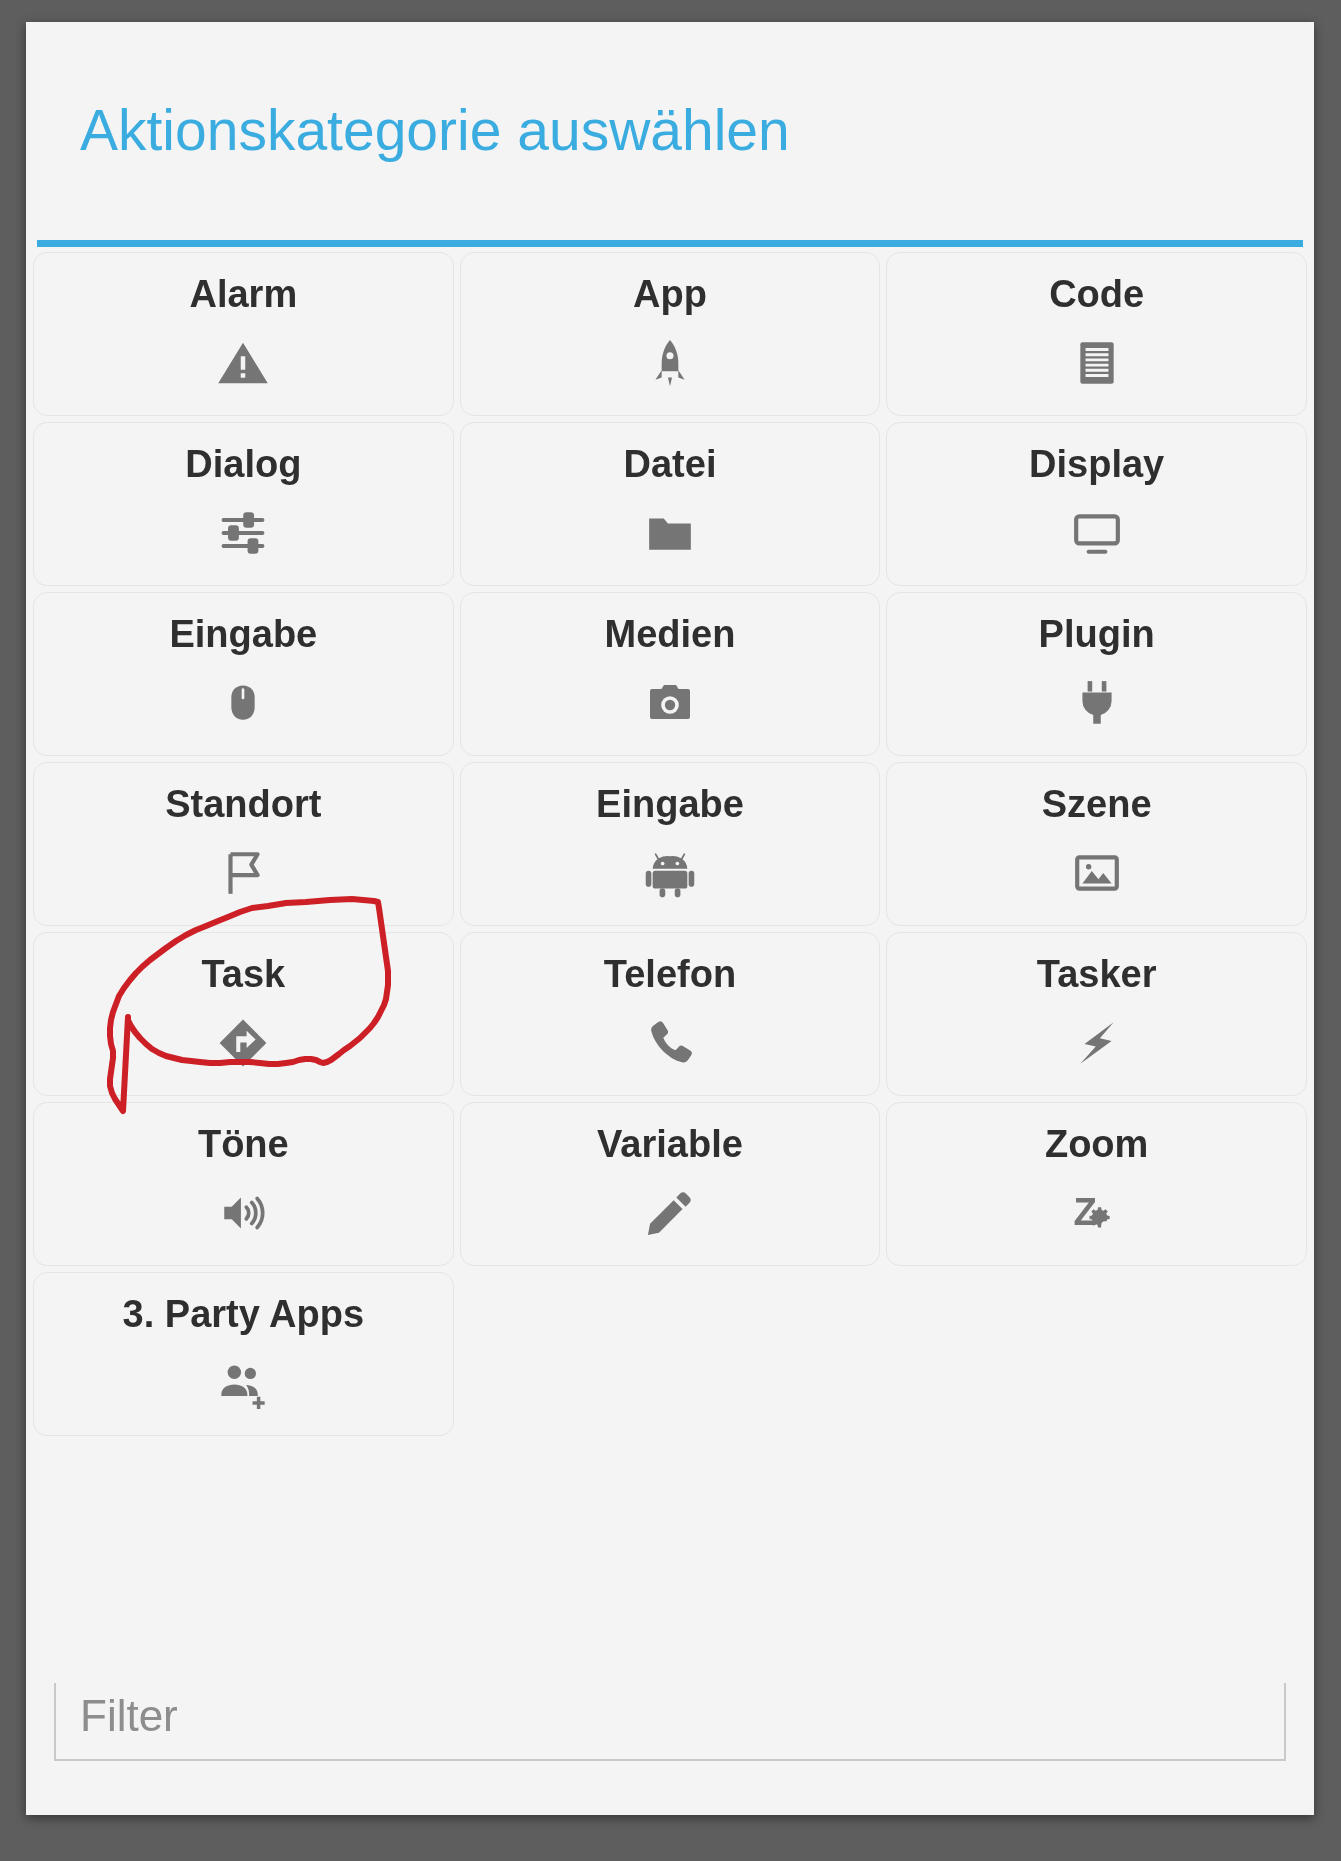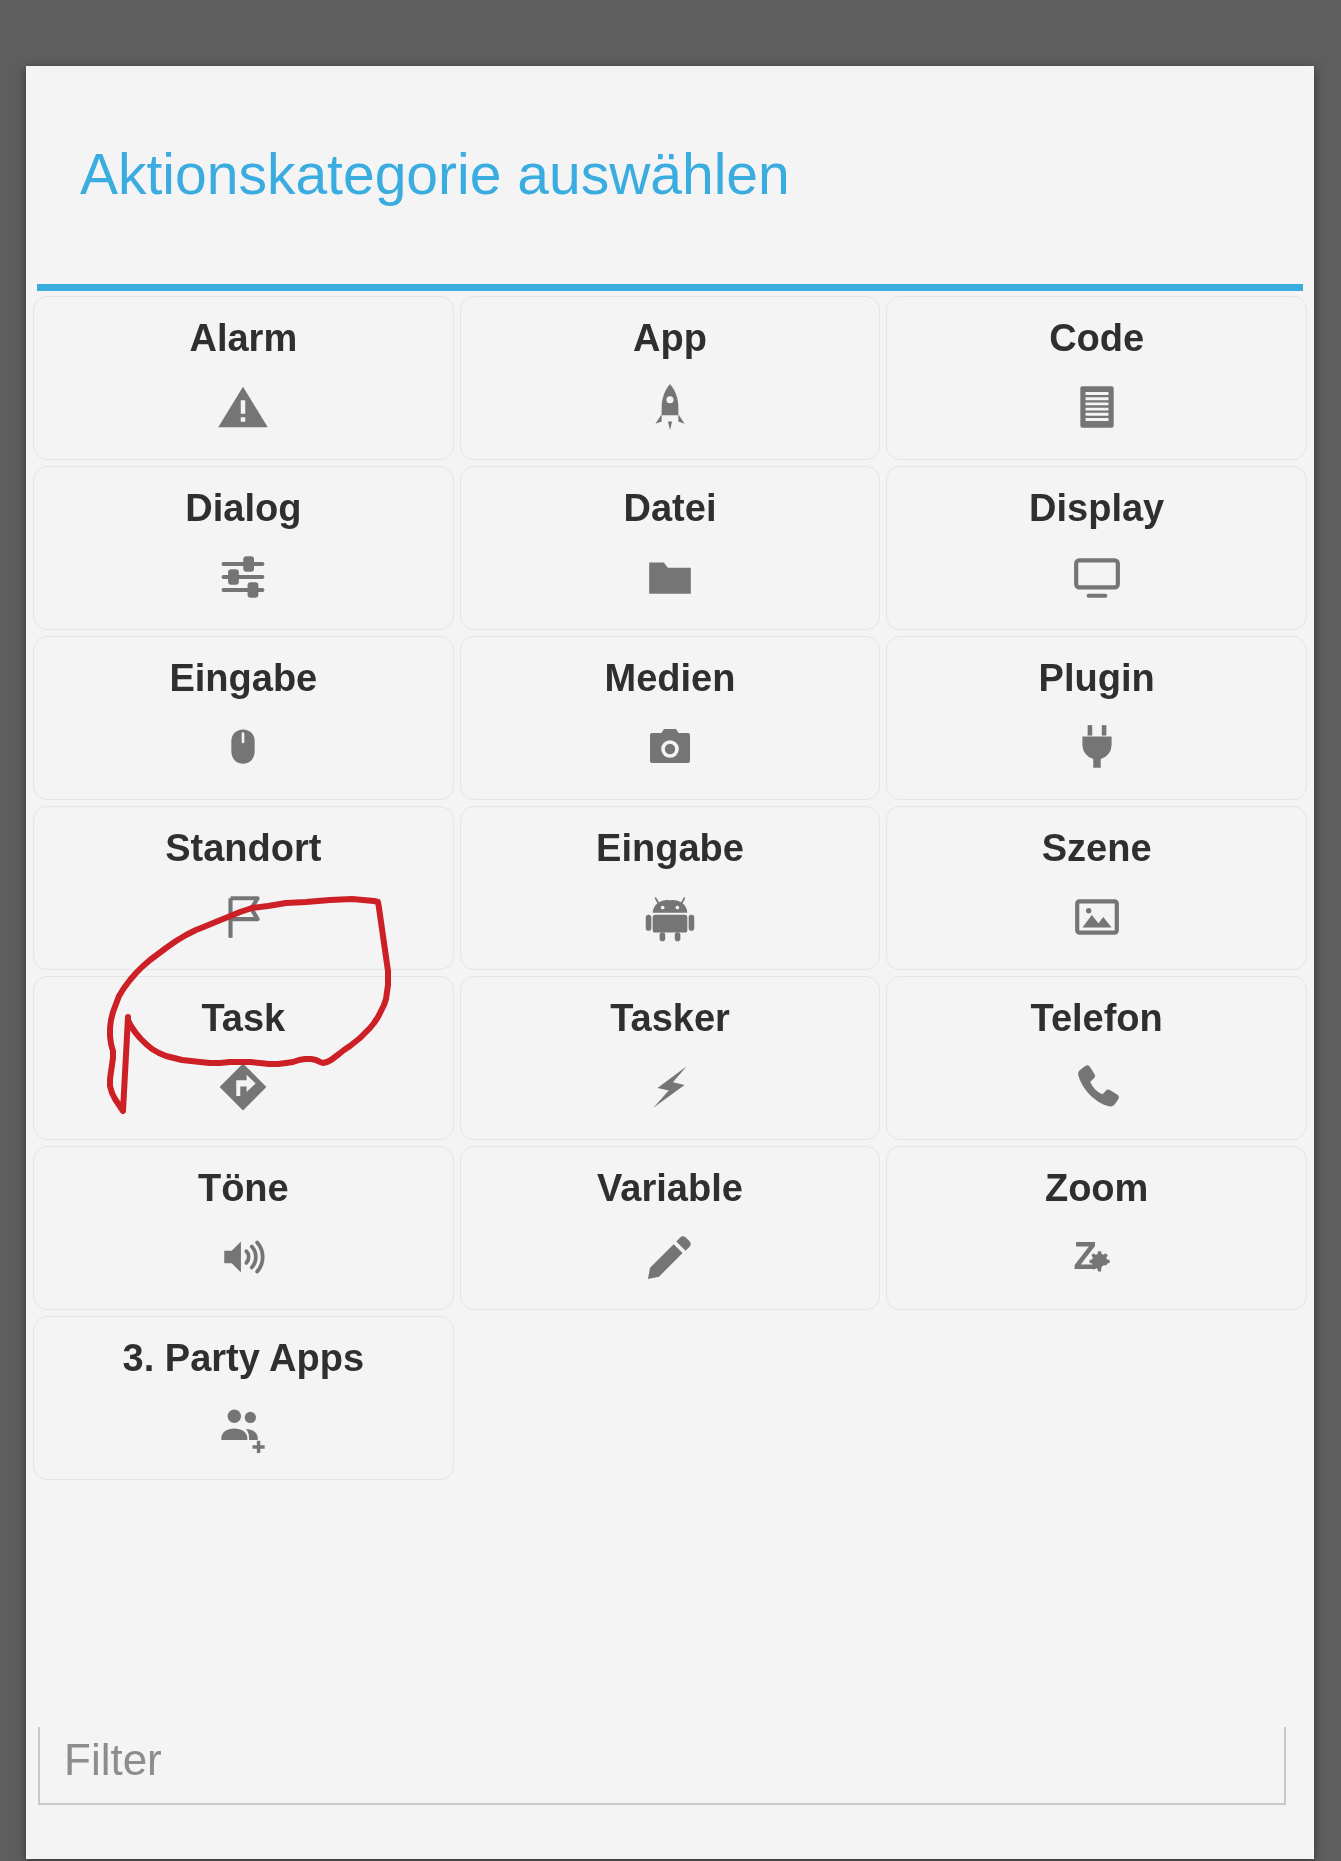--- a/index.html
+++ b/index.html
@@ -26,21 +26,20 @@
     position: absolute;
     left: 26px;
     top: 22px;
     width: 1288px;
     height: 1793px;
     background: #f4f4f4;
     box-shadow: 0 3px 10px rgba(0,0,0,0.45);
     display: flex;
     flex-direction: column;
     overflow: hidden;
-    margin-top: 44px;
   }
 
   
   .dialog-title-wrap {
     flex: 0 0 auto;
     height: 218px;
     display: flex;
     align-items: center;
     box-sizing: border-box;
     padding-left: 54px;
@@ -104,21 +103,21 @@
     justify-content: center;
     color: #757575;
   }
   .cell-icon svg { display: block; }
 
   
   .filter-wrap {
     flex: 0 0 auto;
     height: 170px;
     box-sizing: border-box;
-    padding: 38px 28px 0 12px;
+    padding: 38px 28px 0 28px;
     position: relative;
   }
   .filter-input {
     width: 100%;
     box-sizing: border-box;
     border: none;
     border-bottom: 2px solid #c9c9c9;
     border-left: 2px solid #c9c9c9;
     border-right: 2px solid #c9c9c9;
     border-top: none;
@@ -282,32 +281,32 @@
           <div class="cell">
             <div class="cell-label">Task</div>
             <div class="cell-icon">
               <svg width="54" height="54" viewBox="0 0 24 24" fill="currentColor">
                 <path d="M12 1.6 22.4 12 12 22.4 1.6 12z"></path>
                 <path d="M9 9 h4.6 V6.6 L17.6 10.4 13.6 14.2 V11.8 H10.8 V16 H9z" fill="#f4f4f4"></path>
               </svg>
             </div>
           </div>
           <div class="cell">
+            <div class="cell-label">Telefon</div>
+            <div class="cell-icon">
+              <svg width="52" height="56" viewBox="0 0 24 24" fill="currentColor">
+                <path d="M6.6 2.3a1.6 1.6 0 0 1 2.2.5l2 3.2a1.6 1.6 0 0 1-.3 2.1L8.9 9.6c1 2.6 3 4.7 5.6 5.8l1.5-1.6a1.6 1.6 0 0 1 2.1-.3l3.2 2a1.6 1.6 0 0 1 .5 2.2l-1.5 2.2c-.6.9-1.7 1.3-2.7 1C11.4 19.6 5 13 3.4 6.6c-.3-1 .1-2.1 1-2.7z"></path>
+              </svg>
+            </div>
+          </div>
+          <div class="cell">
             <div class="cell-label">Tasker</div>
             <div class="cell-icon">
               <svg width="50" height="58" viewBox="0 0 24 24" fill="currentColor">
                 <path d="M20 2 L6 12.5 l5.4 1.2 L4 22 l15-11 -5.6-1.3z"></path>
-              </svg>
-            </div>
-          </div>
-          <div class="cell">
-            <div class="cell-label">Telefon</div>
-            <div class="cell-icon">
-              <svg width="52" height="56" viewBox="0 0 24 24" fill="currentColor">
-                <path d="M6.6 2.3a1.6 1.6 0 0 1 2.2.5l2 3.2a1.6 1.6 0 0 1-.3 2.1L8.9 9.6c1 2.6 3 4.7 5.6 5.8l1.5-1.6a1.6 1.6 0 0 1 2.1-.3l3.2 2a1.6 1.6 0 0 1 .5 2.2l-1.5 2.2c-.6.9-1.7 1.3-2.7 1C11.4 19.6 5 13 3.4 6.6c-.3-1 .1-2.1 1-2.7z"></path>
               </svg>
             </div>
           </div>
           <div class="cell">
             <div class="cell-label">Töne</div>
             <div class="cell-icon">
               <svg width="56" height="50" viewBox="0 0 24 24" fill="currentColor">
                 <path d="M3 9h3.6L11 4.6v14.8L6.6 15H3z"></path>
                 <g fill="none" stroke="currentColor" stroke-width="1.8" stroke-linecap="round">
                   <path d="M13.6 9.2a4 4 0 0 1 0 5.6"></path>

